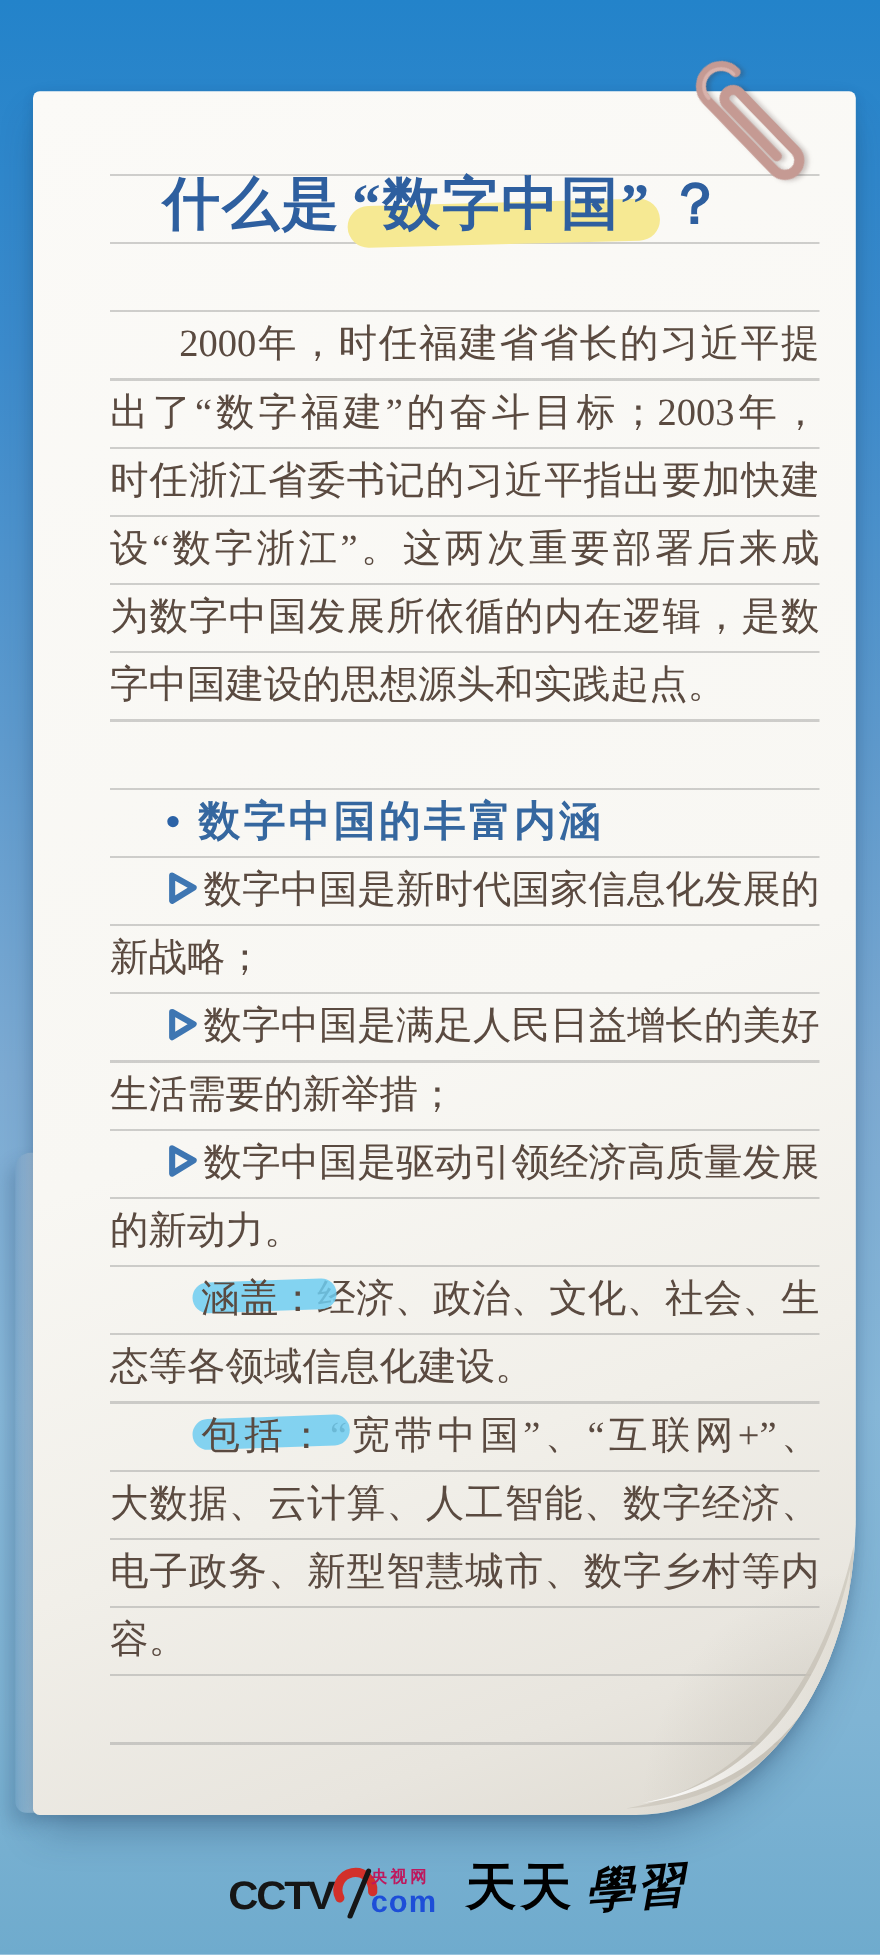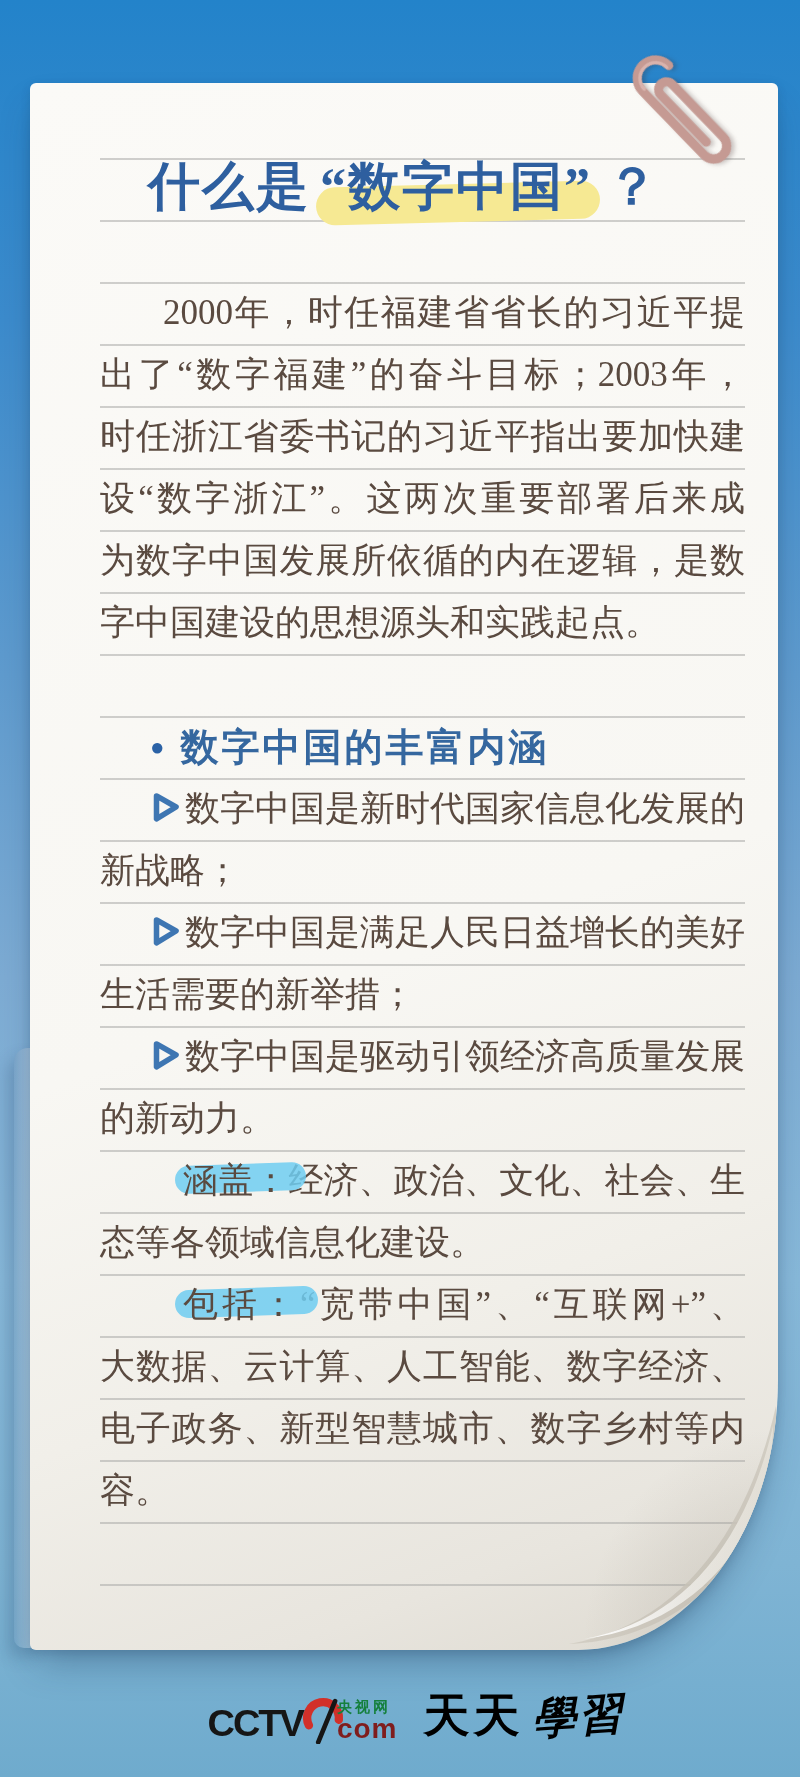--- a/index.html
+++ b/index.html
@@ -89,22 +89,22 @@
     position:absolute;left:0;right:0;top:1668px;height:96px;z-index:3;
     display:flex;justify-content:center;align-items:center;gap:26px;padding-left:31px;
   }
   .cctv{display:flex;align-items:flex-end;}
   .cctv-word{
     font-family:"Liberation Sans","DejaVu Sans",sans-serif;font-weight:900;
     font-size:38px;line-height:40px;color:#161616;letter-spacing:-2px;transform:scaleY(.95);
   }
   .swirl{width:50px;height:56px;margin-left:-6px;margin-right:-10px;}
   .cctv-col{display:flex;flex-direction:column;align-items:flex-start;padding-bottom:1px;}
-  .cctv-site{font-family:"Liberation Sans",sans-serif;font-size:15px;letter-spacing:3px;color:#15803d;line-height:17px;font-weight:700;}
-  .cctv-com{font-family:"Liberation Sans",sans-serif;font-size:28px;font-weight:700;color:#7f1d1d;line-height:28px;letter-spacing:1px;}
+  .cctv-site{font-family:"Liberation Sans",sans-serif;font-size:15px;letter-spacing:3px;color:#be185d;line-height:17px;font-weight:700;}
+  .cctv-com{font-family:"Liberation Sans",sans-serif;font-size:28px;font-weight:700;color:#1d4ed8;line-height:28px;letter-spacing:1px;}
   .brand{display:flex;align-items:baseline;color:#000000;}
   .brand-tian{font-size:46px;font-weight:700;letter-spacing:4px;}
   .brand-xue{font-size:44px;font-weight:700;font-style:italic;display:inline-block;transform:rotate(-4deg);margin-left:8px;letter-spacing:2px;}
 </style>
 </head>
 <body>
 
 <div class="stage">
 
   <div class="back-sheet"></div>

